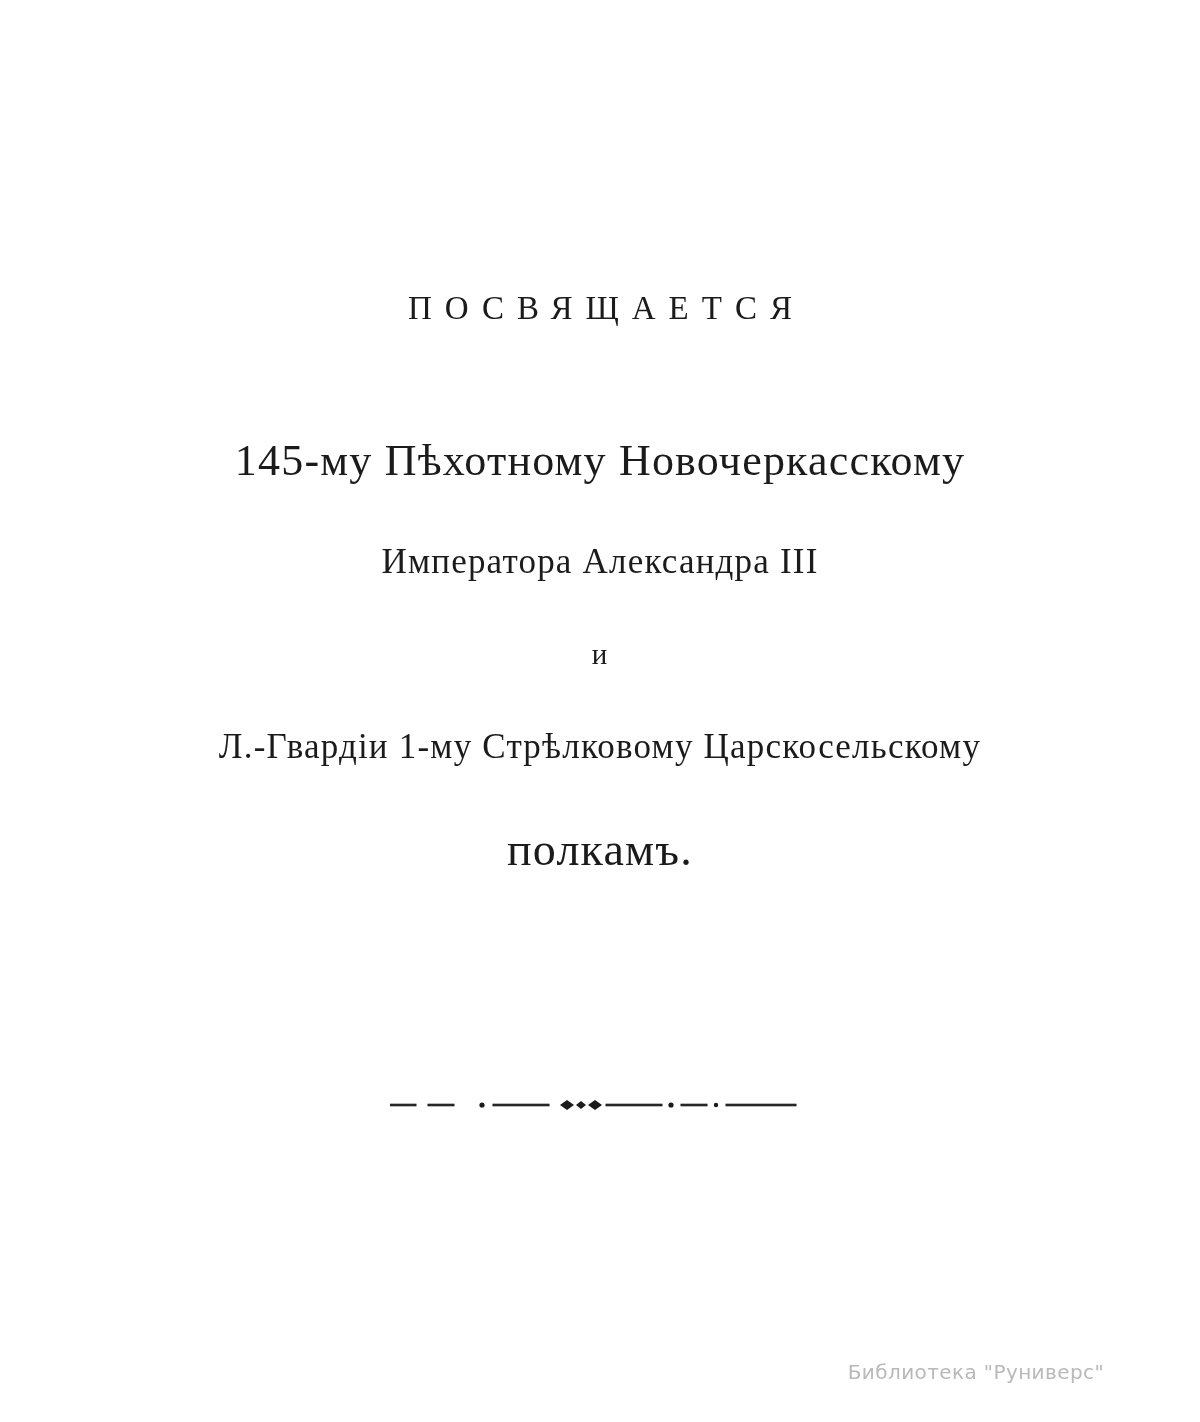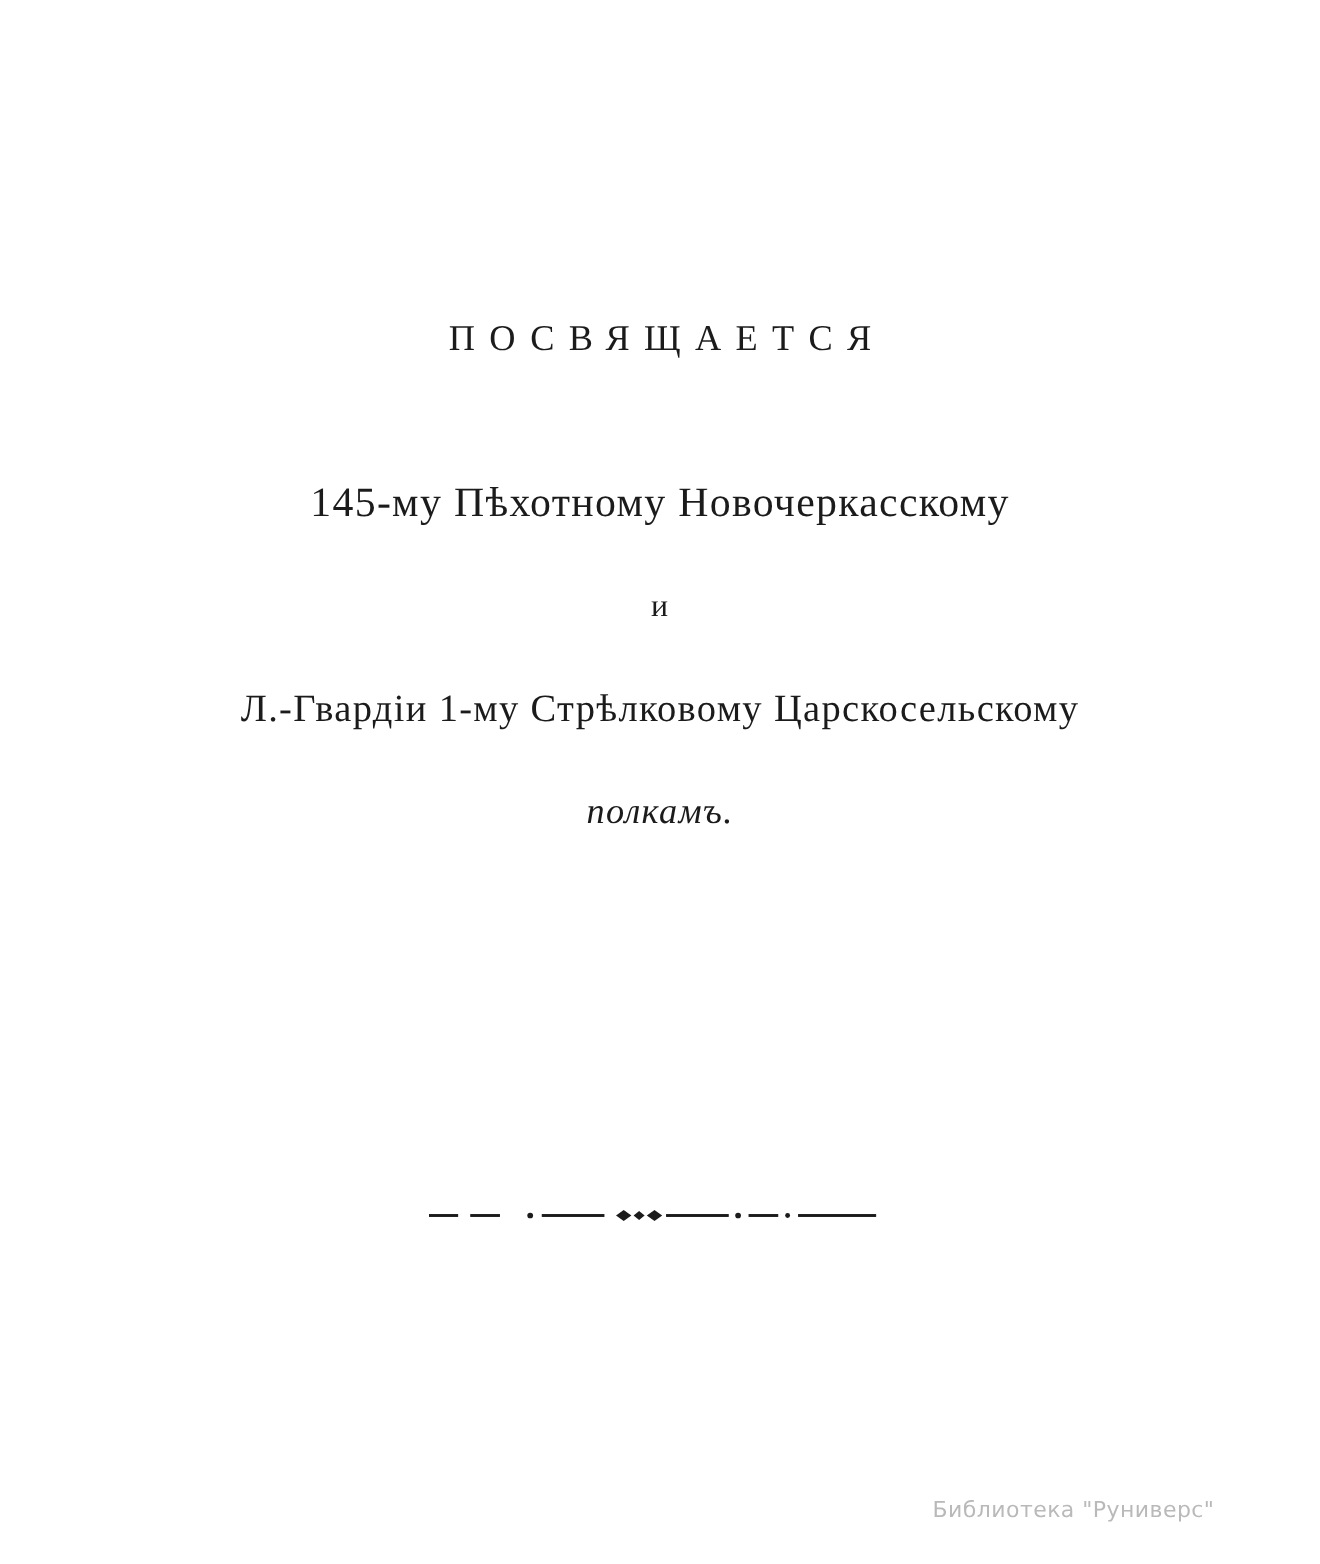--- a/index.html
+++ b/index.html
@@ -41,43 +41,42 @@
   }
 
   .line {
     text-align: center;
     font-family: "Liberation Serif", serif;
     color: #1b1b1b;
     white-space: nowrap;
   }
 
   .line-1 {
-    font-size: 38px;
+    font-size: 44px;
     letter-spacing: 1.2px;
     margin-bottom: 56px;
   }
   .line-2 {
     font-size: 35px;
     letter-spacing: 1.2px;
     margin-bottom: 56px;
   }
   .line-3 {
     font-size: 29px;
     letter-spacing: 1px;
     margin-bottom: 56px;
   }
   .line-4 {
     font-size: 35px;
     letter-spacing: 1.2px;
     margin-bottom: 56px;
   }
   .line-5 {
-    font-size: 33px;
+    font-size: 46px;
     letter-spacing: 1.2px;
-    font-style: italic;
   }
 
   .ornament {
     position: absolute;
     left: 0;
     top: 1075px;
     width: 1200px;
     height: 60px;
     display: flex;
     align-items: center;
@@ -102,20 +101,21 @@
 <body>
 
 <div class="page">
 
   <div class="dedication-block">
 
     <div class="heading">ПОСВЯЩАЕТСЯ</div>
 
     <div class="body-lines">
       <div class="line line-1">145-му Пѣхотному Новочеркасскому</div>
+      <div class="line line-2">Императора Александра III</div>
       <div class="line line-3">и</div>
       <div class="line line-4">Л.-Гвардіи 1-му Стрѣлковому Царскосельскому</div>
       <div class="line line-5">полкамъ.</div>
     </div>
 
   </div>
 
   <div class="ornament">
     <svg class="orn-svg" width="420" height="30" viewBox="0 0 420 30" aria-hidden="true">
       <g fill="#1b1b1b" stroke="#1b1b1b">

